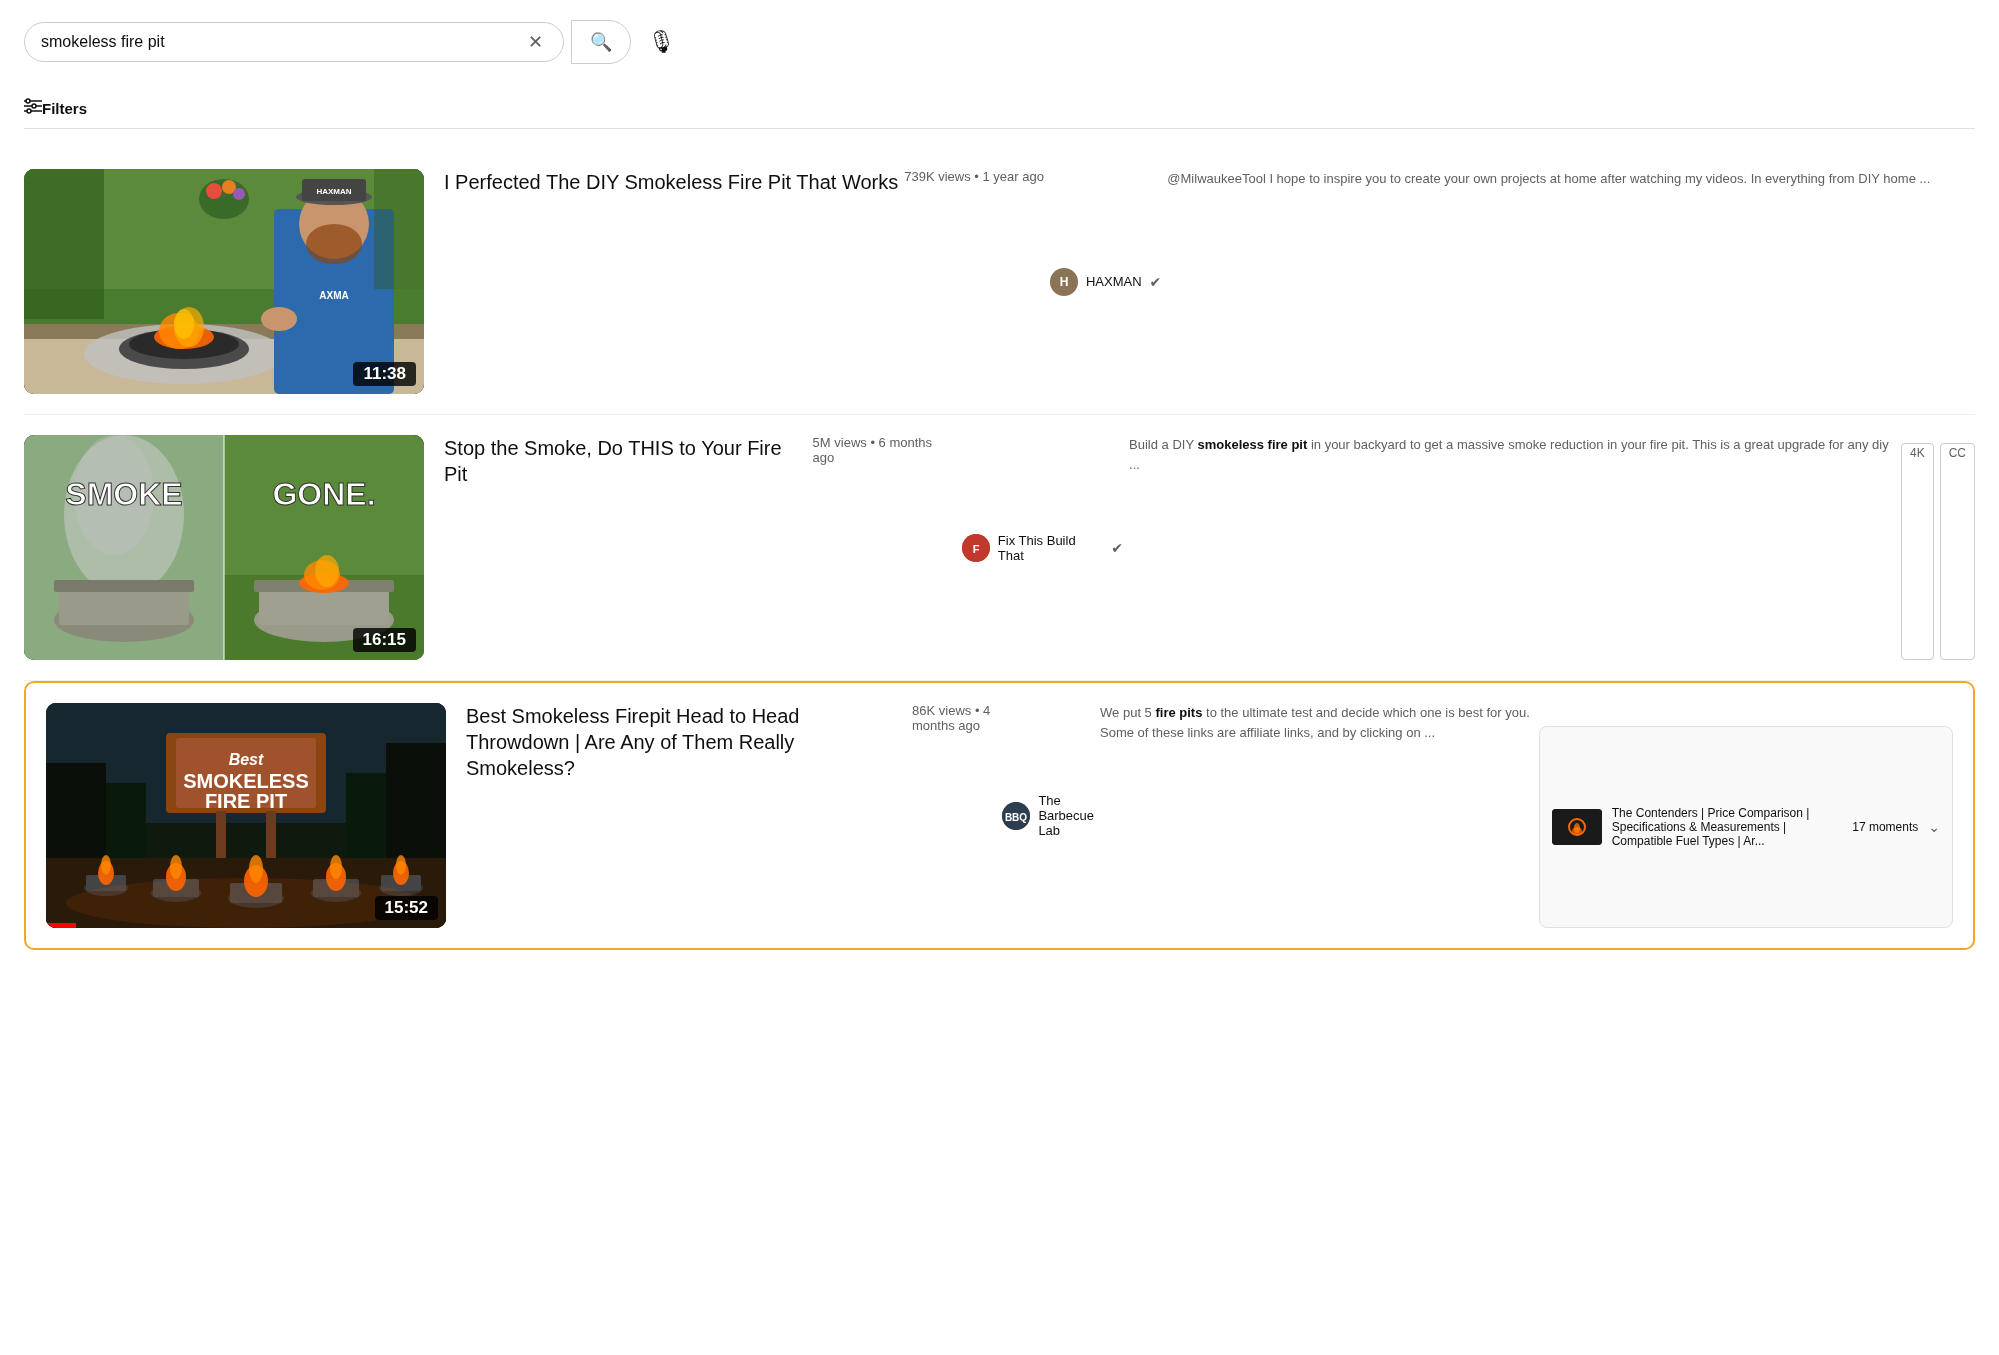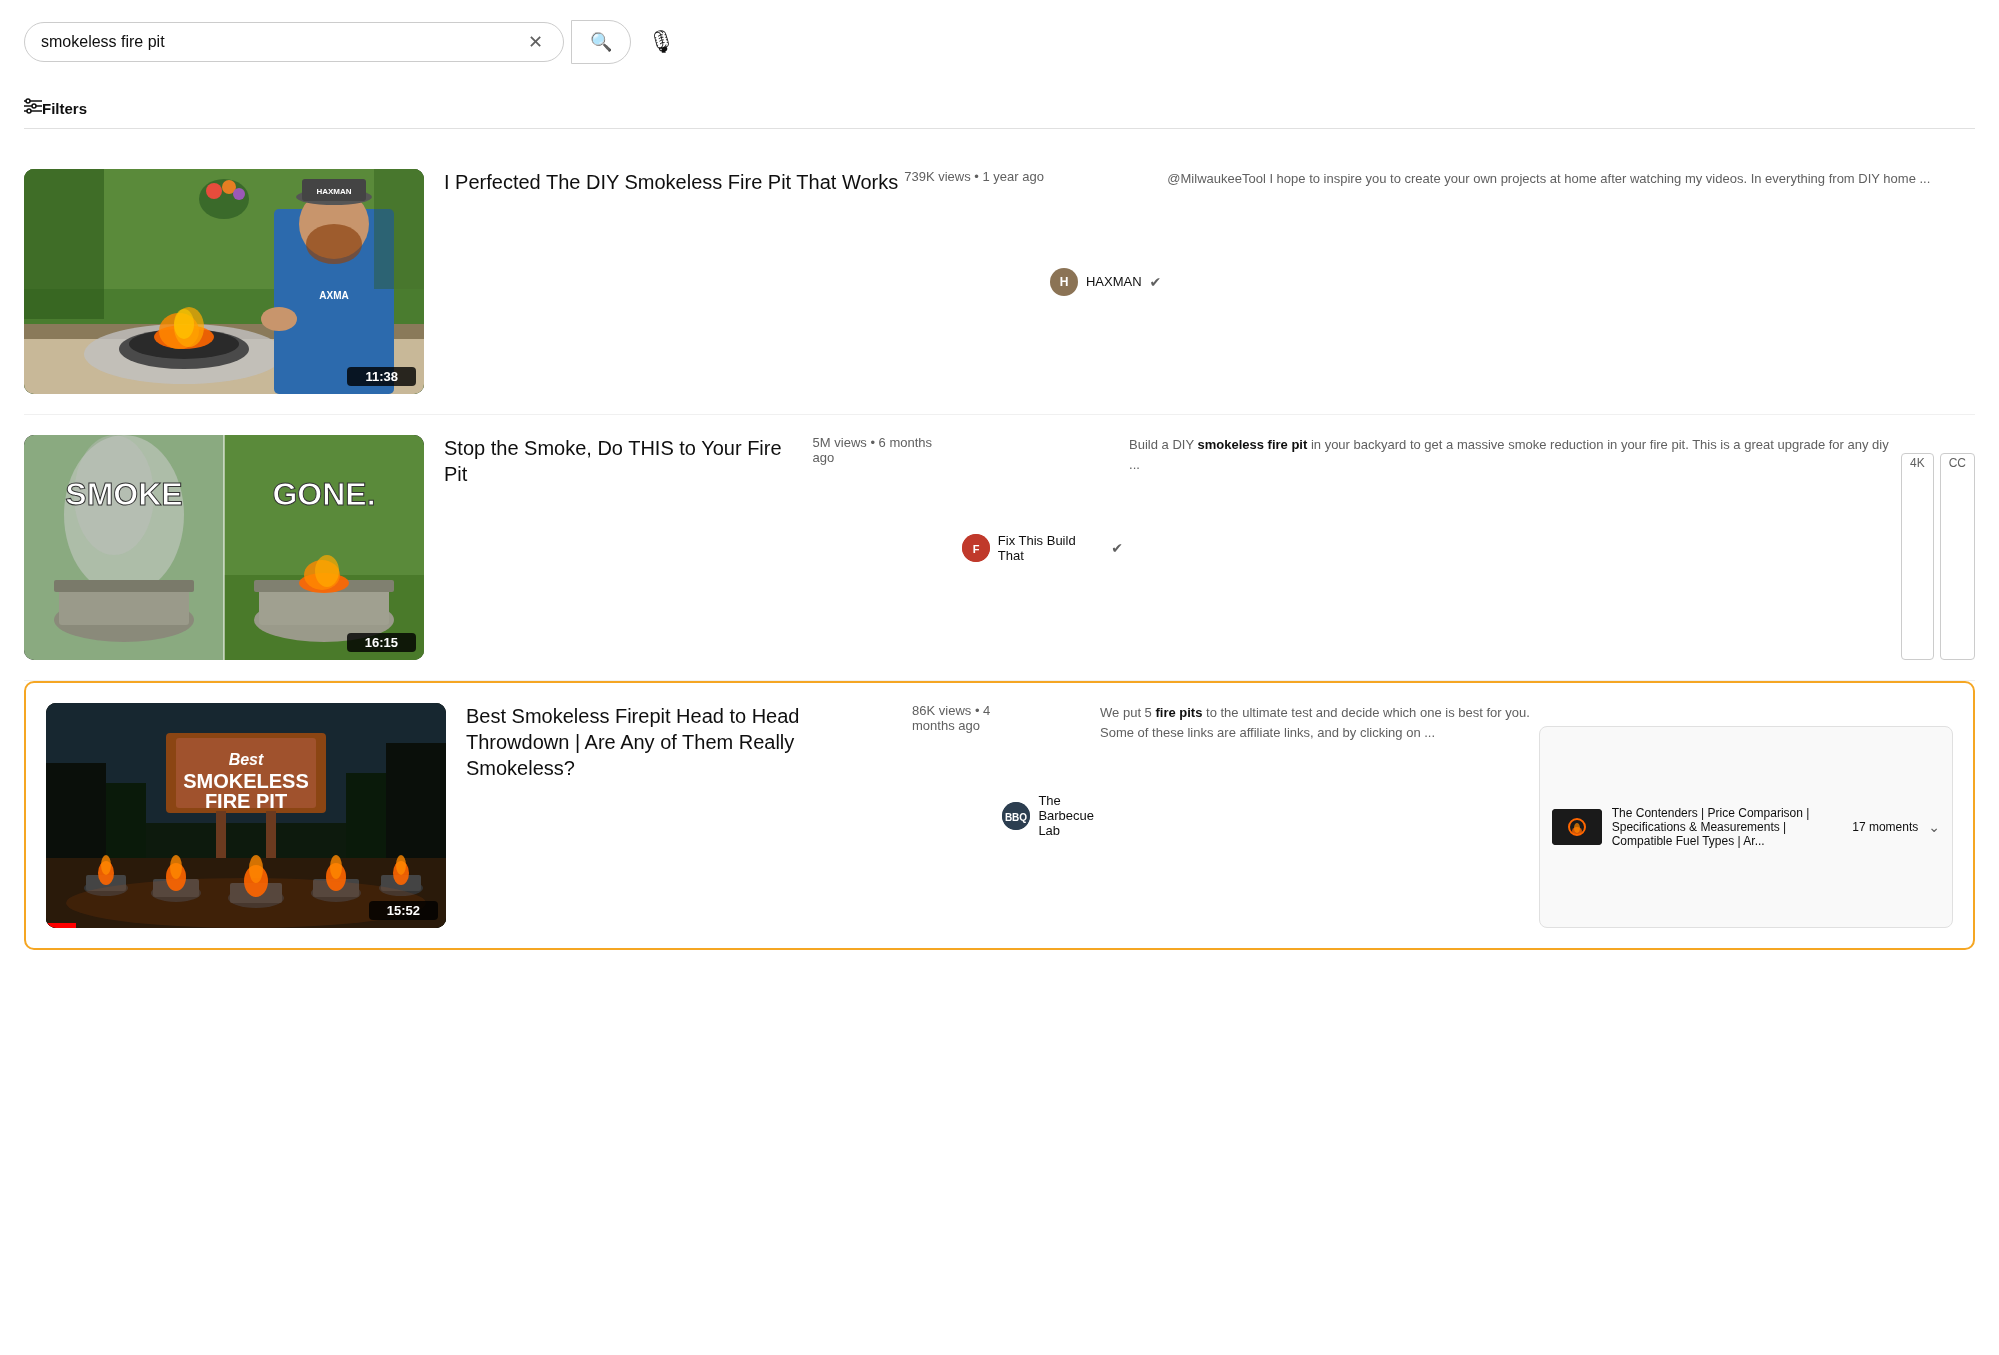--- a/index.html
+++ b/index.html
@@ -113,23 +113,23 @@
       border-radius: 10px;
       overflow: hidden;
       background: #000;
     }
     .thumbnail-duration {
       position: absolute;
       bottom: 8px;
       right: 8px;
       background: rgba(0,0,0,0.8);
       color: #fff;
-      font-size: 13px;
+      font-size: 17px;
       font-weight: 600;
-      padding: 2px 18px;
+      padding: 2px 10px;
       border-radius: 4px;
     }
 
     
     .video-info {
       flex: 1;
       display: flex;
       flex-direction: row;
       gap: 6px;
     }
@@ -184,21 +184,21 @@
       line-height: 1.5;
     }
 
     .video-description b {
       color: #0f0f0f;
     }
 
     .badges {
       display: flex;
       gap: 6px;
-      margin-top: 18px;
+      margin-top: 8px;
     }
 
     .badge {
       border: 1px solid #ccc;
       border-radius: 4px;
       padding: 2px 8px;
       font-size: 12px;
       color: #606060;
       font-weight: 500;
     }

